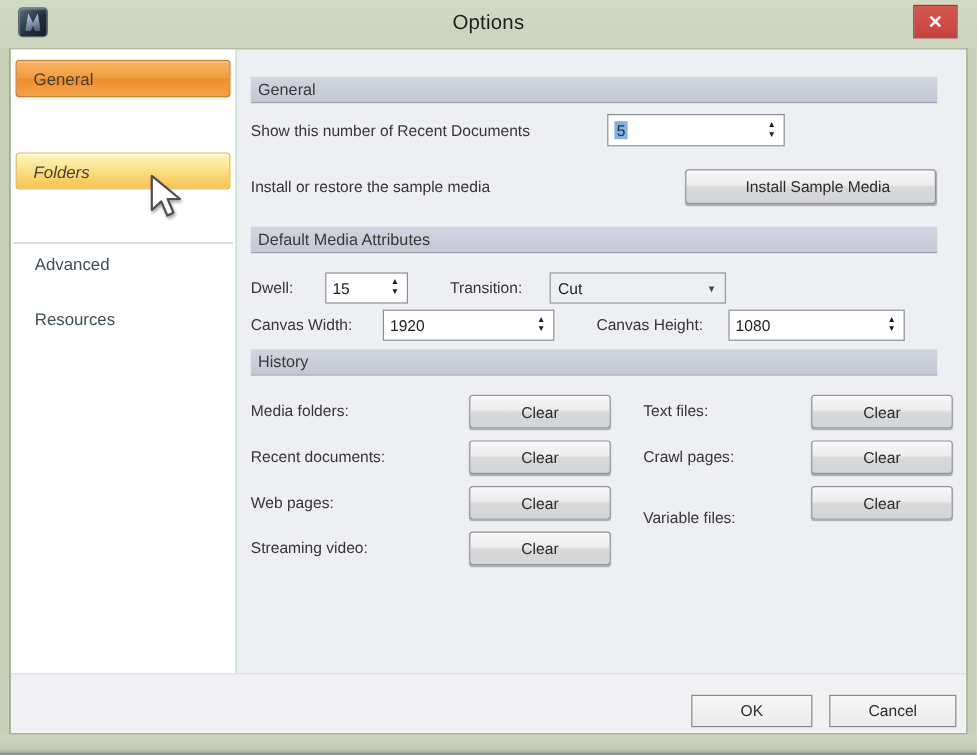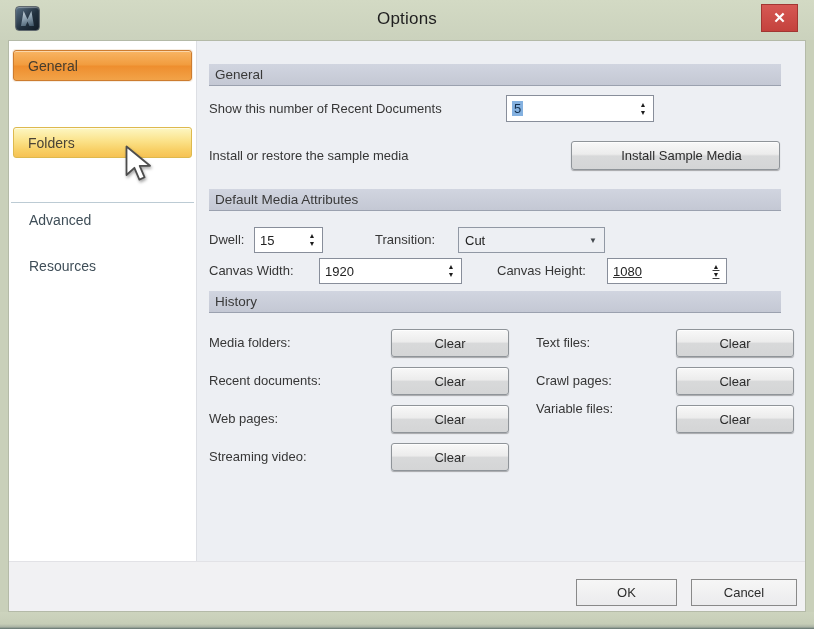--- a/index.html
+++ b/index.html
@@ -70,20 +70,21 @@
     box-shadow: inset 0 1px 0 rgba(255,255,255,.45), 0 0 0 1px #f6ede2;
     color: #463d2e;
   }
   .side-display { top: 48px; }
   .side-hover {
     top: 86px;
     background: linear-gradient(180deg, #fdf7c3 0%, #fbe289 45%, #f8d066 75%, #f6c254 100%);
     border: 1px solid #ddb94e;
     box-shadow: inset 0 1px 0 rgba(255,255,255,.6);
     color: #4a4336;
+    font-style: italic;
   }
   .side-advanced { top: 124px; }
   .side-divider { position: absolute; top: 161px; left: 2px; right: 2px; border-top: 1px solid #bccbd4; }
   .side-resources { top: 170px; }
 
   
   .main { flex: 1; position: relative; background: #edeff3; font-size: 13px; }
   .sec-hdr {
     position: absolute; left: 12px; width: 572px; height: 22px;
     background: linear-gradient(180deg, #d1d5e0 0%, #c4c8d4 100%);
@@ -201,21 +202,21 @@
       </div>
       <button class="btn install-btn">Install Sample Media</button>
 
       <div class="sec-hdr hdr-media">
         <span>Default Media Attributes</span>
       </div>
 
       <div class="row" style="top:191px;">
         <span class="lbl">Dwell:</span>
       </div>
-      <div class="spin" style="left:57px; top:186px; width:69px; height:26px;">
+      <div class="spin" style="left:74px; top:186px; width:69px; height:26px;">
         <span class="spin-val">15</span>
         <span class="spin-arrows">
           <span>▲</span>
           <span>▼</span>
         </span>
       </div>
       <div class="row" style="left:178px; top:191px;">
         <span class="lbl">Transition:</span>
       </div>
       <div class="dropdown" style="left:261px; top:186px; width:147px; height:26px;gap:22px;">
@@ -229,21 +230,21 @@
       <div class="spin" style="left:122px; top:217px; width:143px; height:26px;">
         <span class="spin-val">1920</span>
         <span class="spin-arrows">
           <span>▲</span>
           <span>▼</span>
         </span>
       </div>
       <div class="row" style="left:300px; top:222px;">
         <span class="lbl">Canvas Height:</span>
       </div>
-      <div class="spin" style="left:410px; top:217px; width:120px; height:26px;text-decoration:underline;">
+      <div class="spin" style="left:410px; top:217px; width:147px; height:26px;">
         <span class="spin-val">1080</span>
         <span class="spin-arrows">
           <span>▲</span>
           <span>▼</span>
         </span>
       </div>
 
       <div class="sec-hdr hdr-history">
         <span>History</span>
       </div>
@@ -253,21 +254,21 @@
       <span class="h-row-lbl" style="left:339px; top:294px;">Text files:</span>
       <button class="btn clear-btn" style="left:479px; top:288px;">Clear</button>
 
       <span class="h-row-lbl" style="left:12px; top:332px;">Recent documents:</span>
       <button class="btn clear-btn" style="left:194px; top:326px;">Clear</button>
       <span class="h-row-lbl" style="left:339px; top:332px;">Crawl pages:</span>
       <button class="btn clear-btn" style="left:479px; top:326px;">Clear</button>
 
       <span class="h-row-lbl" style="left:12px; top:370px;">Web pages:</span>
       <button class="btn clear-btn" style="left:194px; top:364px;">Clear</button>
-      <span class="h-row-lbl" style="left:339px; top:360px;">Variable files:</span>
+      <span class="h-row-lbl" style="left:339px; top:383px;">Variable files:</span>
       <button class="btn clear-btn" style="left:479px; top:364px;">Clear</button>
 
       <span class="h-row-lbl" style="left:12px; top:408px;">Streaming video:</span>
       <button class="btn clear-btn" style="left:194px; top:402px;">Clear</button>
 
     </div>
   </div>
 
   <div class="footer">
     <button class="btn ok-btn">OK</button>

